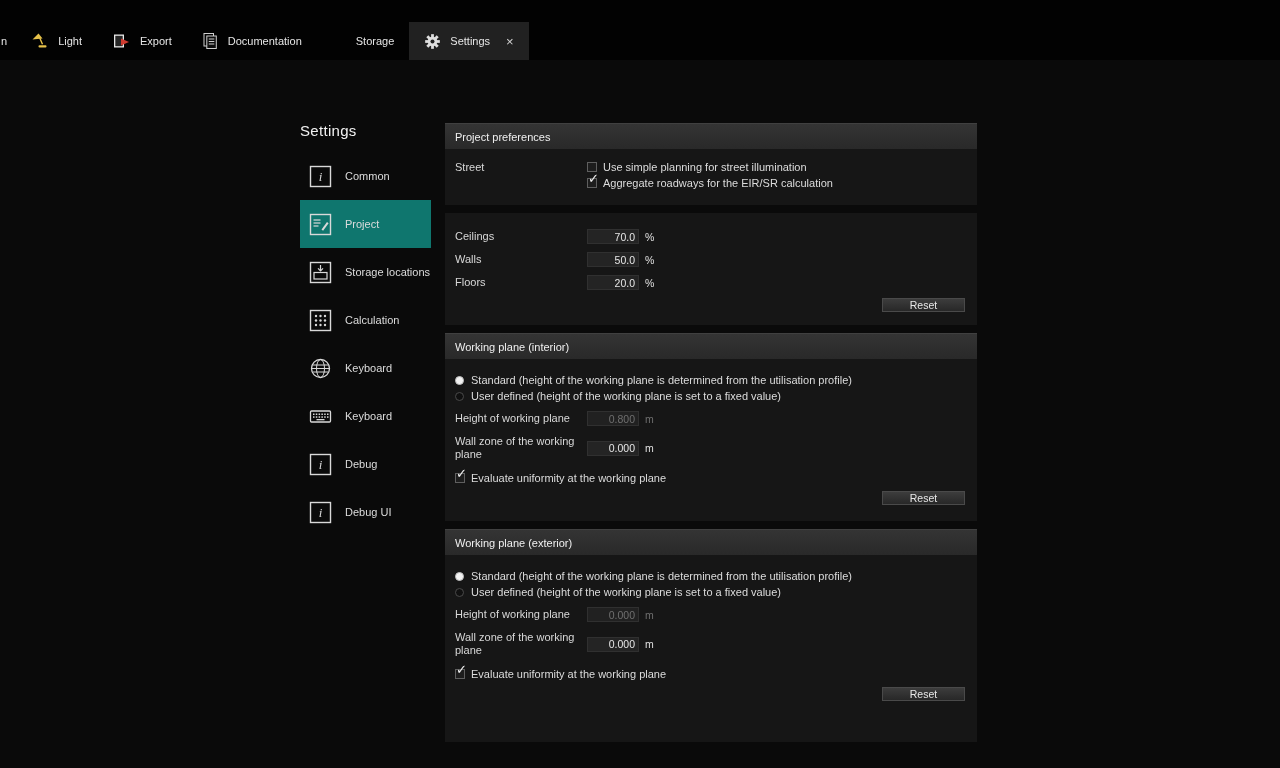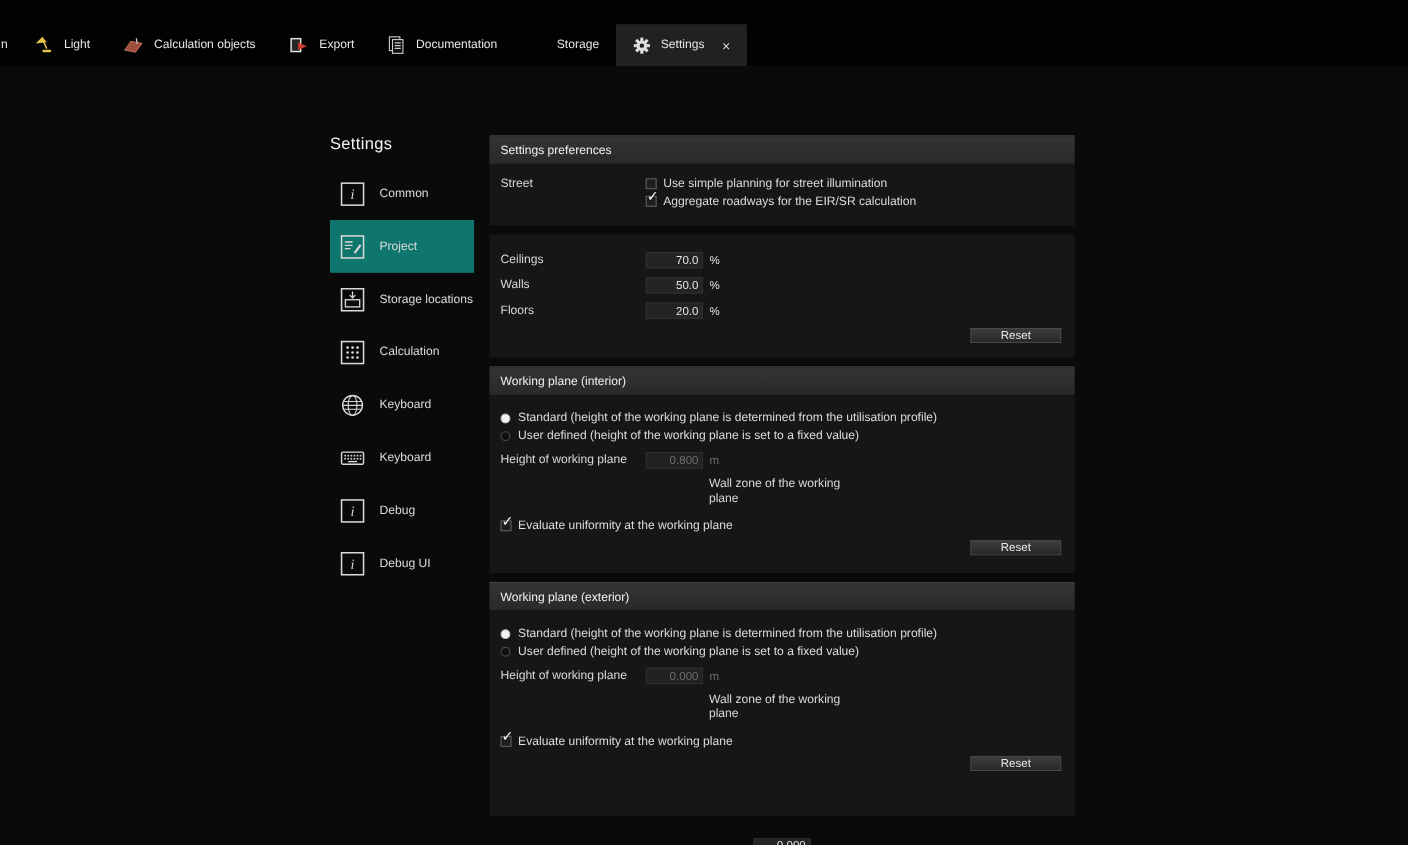--- a/index.html
+++ b/index.html
@@ -29,21 +29,21 @@
   .panels { position:absolute; left:445px; top:123px; width:532px; display:flex; flex-direction:column; gap:8px; }
   section { display:flex; flex-direction:column; }
   .sec-header { height:26px; background:linear-gradient(180deg,#343434,#292929); border-top:1px solid #404040; display:flex; align-items:center; padding-left:10px; font-size:11px; color:#f0f0f0; flex:0 0 26px; }
   .sec-body { background:#161616; padding-left:10px; padding-right:11px; display:flex; flex-direction:column; }
   .body-pp { height:56px; padding-top:10px; }
   .body-rf { height:112px; padding-top:12px; }
   .body-wpi { height:162px; padding-top:13px; }
   .body-wpe { height:187px; padding-top:13px; }
 
   .frow { display:flex; align-items:center; height:23px; }
-  .frow.tall { height:28px;flex-direction:column; }
+  .frow.tall { height:28px; }
   .frow.top { align-items:flex-start; height:auto; }
   .flabel { width:132px; flex:0 0 132px; font-size:11px; color:#d8d8d8; line-height:1.2; }
   .flabel.rowline { line-height:16px; }
   .field { width:52px; height:15px; background:#242424; border:1px solid #303030; color:#e6e6e6; font-size:10.5px; text-align:right; padding-right:3px; font-family:"Liberation Sans",sans-serif; }
   .field.disabled { color:#6f6f6f; background:#212121; }
   .unit { margin-left:6px; font-size:10.5px; color:#e0e0e0; }
   .unit.dim { color:#6f6f6f; }
 
   .cb-col { display:flex; flex-direction:column; }
   .cb-row { display:flex; align-items:center; gap:6px; height:16px; font-size:11px; }
@@ -72,29 +72,20 @@
     <span class="ticon">
       <svg width="19" height="18" viewBox="0 0 19 18">
         <path d="M2.5 7.5 L8.5 1.5 L12.5 6.5 Z" fill="#e7c24a"></path>
         <line x1="9.5" y1="5.5" x2="12.5" y2="12.2" stroke="#e7c24a" stroke-width="1.4"></line>
         <rect x="8.5" y="13.2" width="8" height="2.2" rx="1" fill="#e7c24a"></rect>
       </svg>
     </span>
     <span>Light</span>
   </div>
 
-  <div class="tab">
-    <span class="ticon">
-      <svg width="19" height="18" viewBox="0 0 19 18">
-        <polygon points="1.5,13.5 7,5.5 17,7.5 11,15.5" fill="#9e4f3d" stroke="#b86a50" stroke-width="1"></polygon>
-        <line x1="12" y1="2.8" x2="12.6" y2="7.6" stroke="#c8c8c8" stroke-width="1.2"></line>
-      </svg>
-    </span>
-    <span>Calculation objects</span>
-  </div>
 
   <div class="tab">
     <span class="ticon">
       <svg width="19" height="18" viewBox="0 0 19 18">
         <rect x="2" y="2.5" width="10" height="13" fill="#e8e8e8"></rect>
         <rect x="3.3" y="3.8" width="7.4" height="10.4" fill="#262626"></rect>
         <polygon points="9,6.5 17,10 9,13.5" fill="#cf3b30"></polygon>
       </svg>
     </span>
     <span>Export</span>
@@ -259,21 +250,21 @@
           <text x="11.5" y="16" font-size="13" font-style="italic" font-family="Liberation Serif, serif" fill="#d9d9d9" text-anchor="middle">i</text>
         </svg>
     </span>
     <span>Debug UI</span>
   </div>
 </div>
 
 <div class="panels">
 
   <section>
-    <div class="sec-header">Settings preferences</div>
+    <div class="sec-header">Project preferences</div>
     <div class="sec-body body-pp">
       <div class="frow top">
         <span class="flabel rowline">Street</span>
         <span class="cb-col">
           <span class="cb-row">
             <span class="checkbox"></span>
             <span>Use simple planning for street illumination</span>
           </span>
           <span class="cb-row">
             <span class="checkbox checked">

